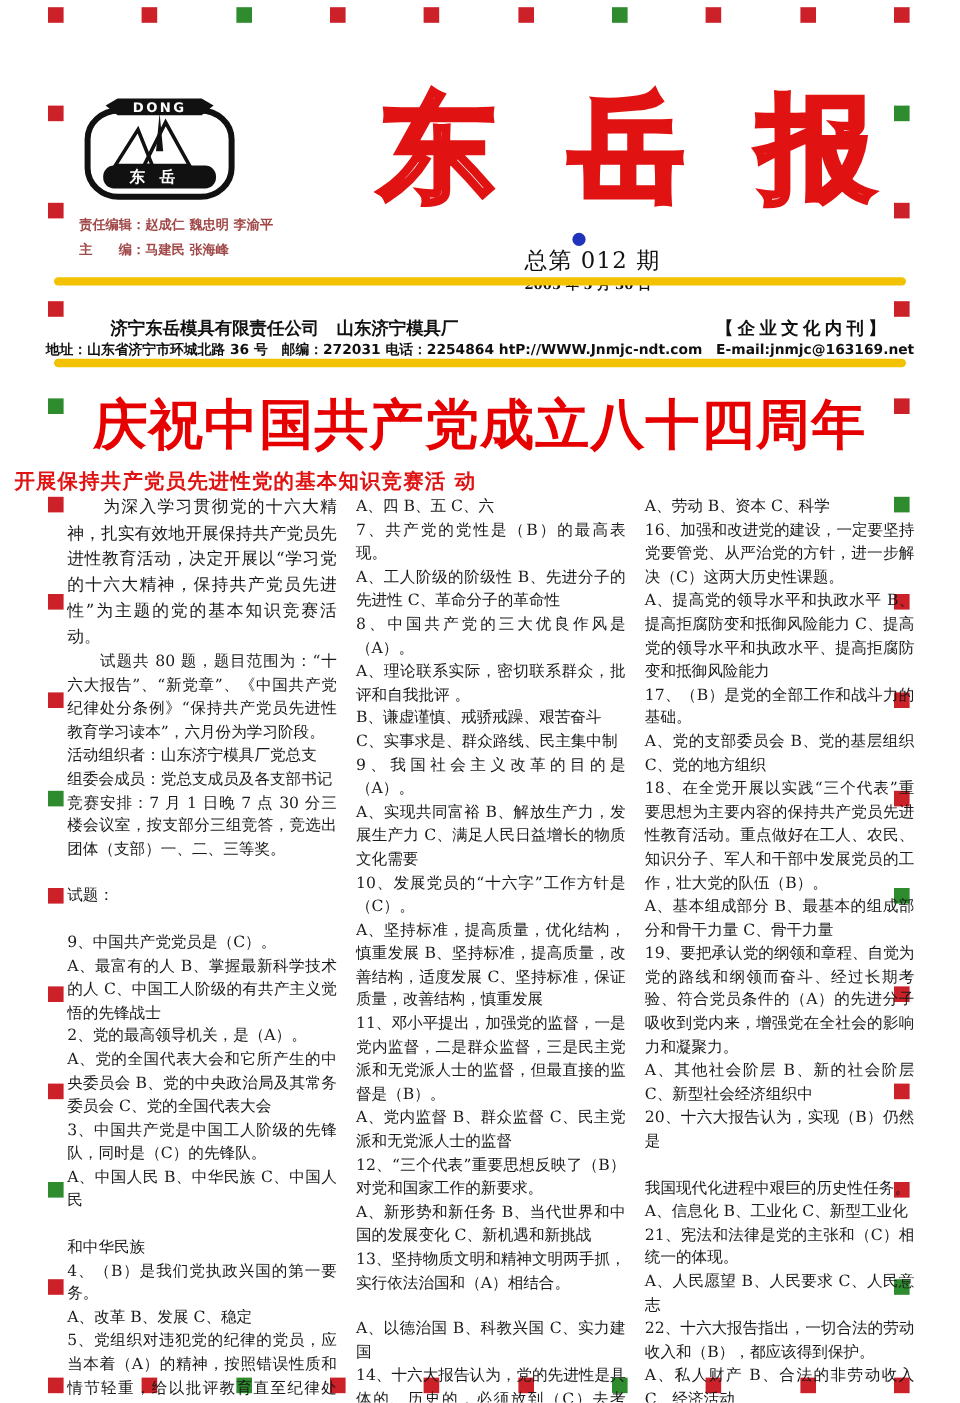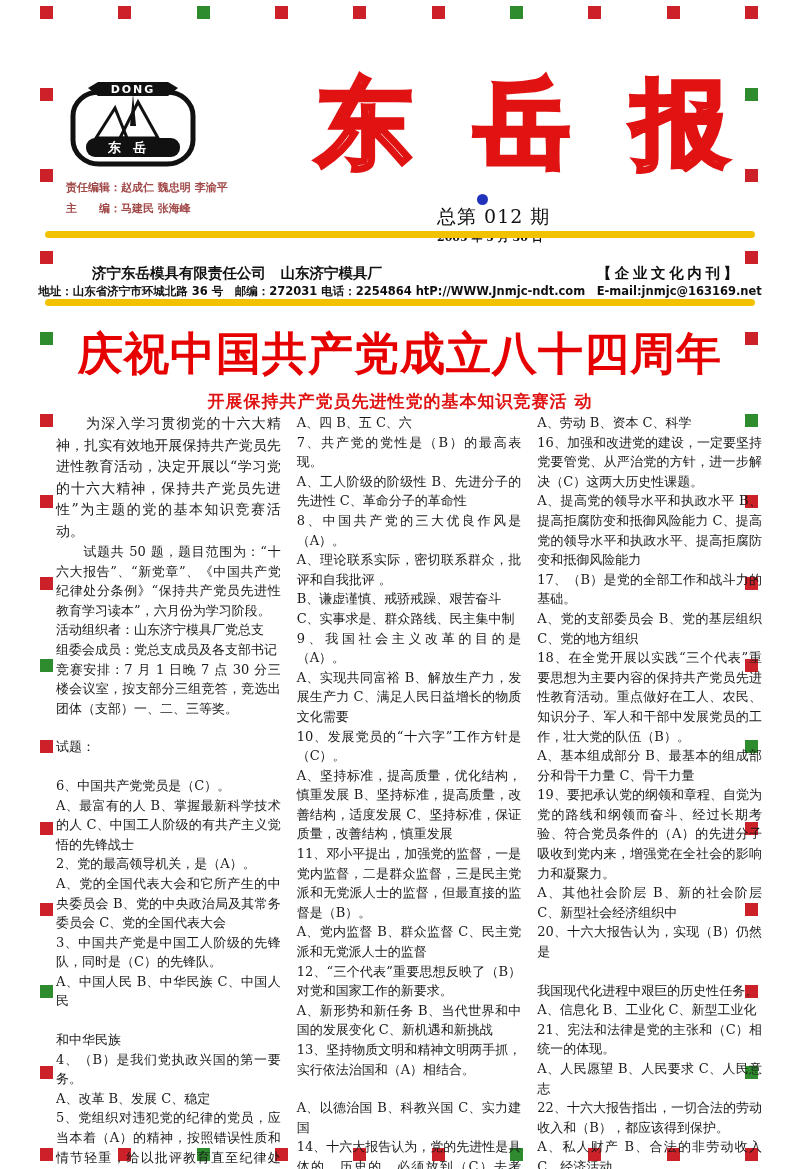--- a/index.html
+++ b/index.html
@@ -25,21 +25,21 @@
     font-size:17px;font-weight:bold;font-style:italic;color:#111;letter-spacing:1px;}
   .pubrow{position:absolute;left:92px;right:62px;top:264px;display:flex;
     justify-content:space-between;font-size:14.5px;font-weight:bold;color:#111;
     font-family:Liberation Serif, serif;}
   .address{position:absolute;left:0;right:0;top:284px;text-align:center;
     font-size:11.5px;font-weight:600;color:#111;font-family:"DejaVu Sans", sans-serif;}
   
   .headline{position:absolute;left:0;right:0;top:324px;text-align:center;
     font-family:"DejaVu Sans", sans-serif;font-weight:900;font-size:45px;
     color:#e60000;letter-spacing:1px;}
-  .subtitle{position:absolute;left:0;right:0;top:390px;text-align:center;
+  .subtitle{position:absolute;left:12px;right:0;top:390px;text-align:left;
     font-size:17px;font-weight:bold;color:#e01212;letter-spacing:1px;}
   .columns{position:absolute;left:56px;top:413px;width:706px;display:flex;gap:16px;}
   .col{flex:1;min-width:0;font-size:13px;line-height:19.6px;color:#1a1a1a;
     text-align:justify;}
   .para{margin:0;}
   .para.blank{height:19px;}
   .para.lead{font-size:14px;line-height:21.5px;}
   
   .logo text{font-family:"DejaVu Sans", sans-serif;font-weight:bold;}
 </style>
@@ -132,28 +132,28 @@
   <div class="address">地址：山东省济宁市环城北路 36 号　邮编：272031 电话：2254864 htP://WWW.Jnmjc-ndt.com　E-mail:jnmjc@163169.net</div>
 
   <div class="goldbar bar2"></div>
 
   <div class="headline">庆祝中国共产党成立八十四周年</div>
   <div class="subtitle">开展保持共产党员先进性党的基本知识竞赛活 动</div>
 
   <div class="columns">
       <div class="col">
         <div class="para lead">　　为深入学习贯彻党的十六大精神，扎实有效地开展保持共产党员先进性教育活动，决定开展以“学习党的十六大精神，保持共产党员先进性”为主题的党的基本知识竞赛活动。</div>
-        <div class="para">　　试题共 50 题，题目范围为：“十六大报告”、“新党章”、《中国共产党纪律处分条例》“保持共产党员先进性教育学习读本”，六月份为学习阶段。</div>
+        <div class="para">　　试题共 80 题，题目范围为：“十六大报告”、“新党章”、《中国共产党纪律处分条例》“保持共产党员先进性教育学习读本”，六月份为学习阶段。</div>
         <div class="para">活动组织者：山东济宁模具厂党总支</div>
         <div class="para">组委会成员：党总支成员及各支部书记</div>
         <div class="para">竞赛安排：7 月 1 日晚 7 点 30 分三楼会议室，按支部分三组竞答，竞选出团体（支部）一、二、三等奖。</div>
         <div class="para blank"></div>
         <div class="para">试题：</div>
         <div class="para blank"></div>
-        <div class="para">6、中国共产党党员是（C）。</div>
+        <div class="para">9、中国共产党党员是（C）。</div>
         <div class="para">A、最富有的人 B、掌握最新科学技术的人 C、中国工人阶级的有共产主义觉悟的先锋战士</div>
         <div class="para">2、党的最高领导机关，是（A）。</div>
         <div class="para">A、党的全国代表大会和它所产生的中央委员会 B、党的中央政治局及其常务委员会 C、党的全国代表大会</div>
         <div class="para">3、中国共产党是中国工人阶级的先锋队，同时是（C）的先锋队。</div>
         <div class="para">A、中国人民 B、中华民族 C、中国人民</div>
         <div class="para blank"></div>
         <div class="para">和中华民族</div>
         <div class="para">4、（B）是我们党执政兴国的第一要务。</div>
         <div class="para">A、改革 B、发展 C、稳定</div>
         <div class="para">5、党组织对违犯党的纪律的党员，应当本着（A）的精神，按照错误性质和情节轻重，给以批评教育直至纪律处分。</div>

